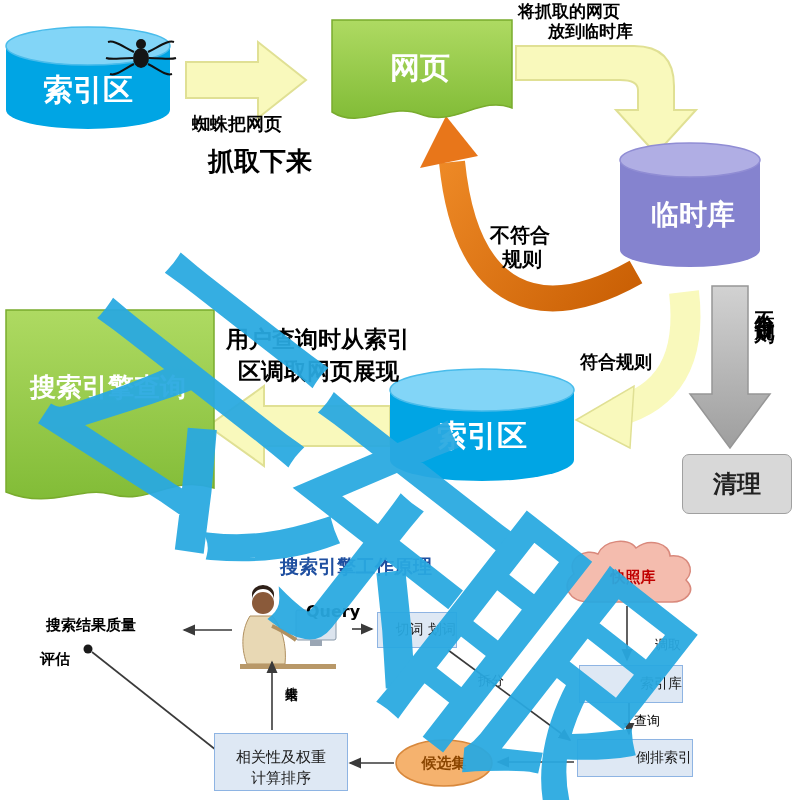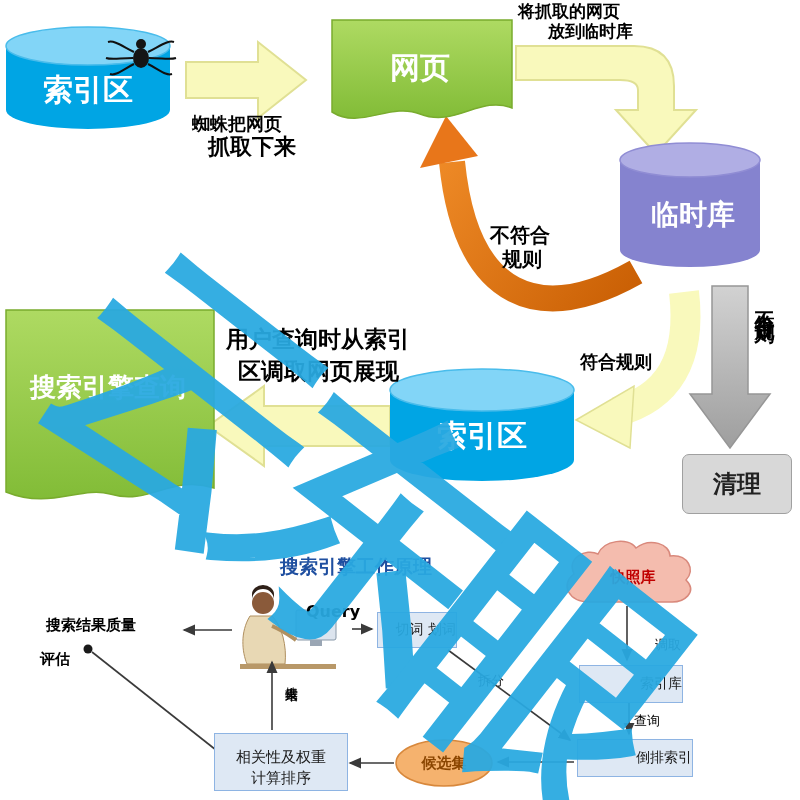--- a/index.html
+++ b/index.html
@@ -105,21 +105,21 @@
       <path d="M394,763 L350,763" marker-end="url(#ah)"></path>
       <path d="M272,730 L272,662" marker-end="url(#ah)"></path>
       <path d="M92,652 L216,750"></path>
     </g>
     <circle cx="88" cy="649" r="4.5" fill="#1a1a1a"></circle>
   </svg>
 
   <div class="lbl bold white center" style="left:8px;top:70px;width:160px;font-size:30px;">索引区</div>
 
   <div class="lbl bold" style="left:192px;top:112px;font-size:18px;font-family:Liberation Mono, monospace;">蜘蛛把网页</div>
-  <div class="lbl bold" style="left:208px;top:132px;font-size:22px;">抓取下来</div>
+  <div class="lbl bold" style="left:208px;top:144px;font-size:26px;">抓取下来</div>
 
   <div class="lbl bold white center" style="left:340px;top:48px;width:160px;font-size:30px;">网页</div>
 
   <div class="lbl bold" style="left:518px;top:0px;font-size:17px;">将抓取的网页</div>
   <div class="lbl bold" style="left:548px;top:20px;font-size:17px;">放到临时库</div>
 
   <div class="lbl bold white center" style="left:628px;top:196px;width:130px;font-size:28px;">临时库</div>
 
   <div class="lbl bold" style="left:490px;top:222px;font-size:20px;">不符合</div>
   <div class="lbl bold" style="left:502px;top:246px;font-size:20px;">规则</div>

